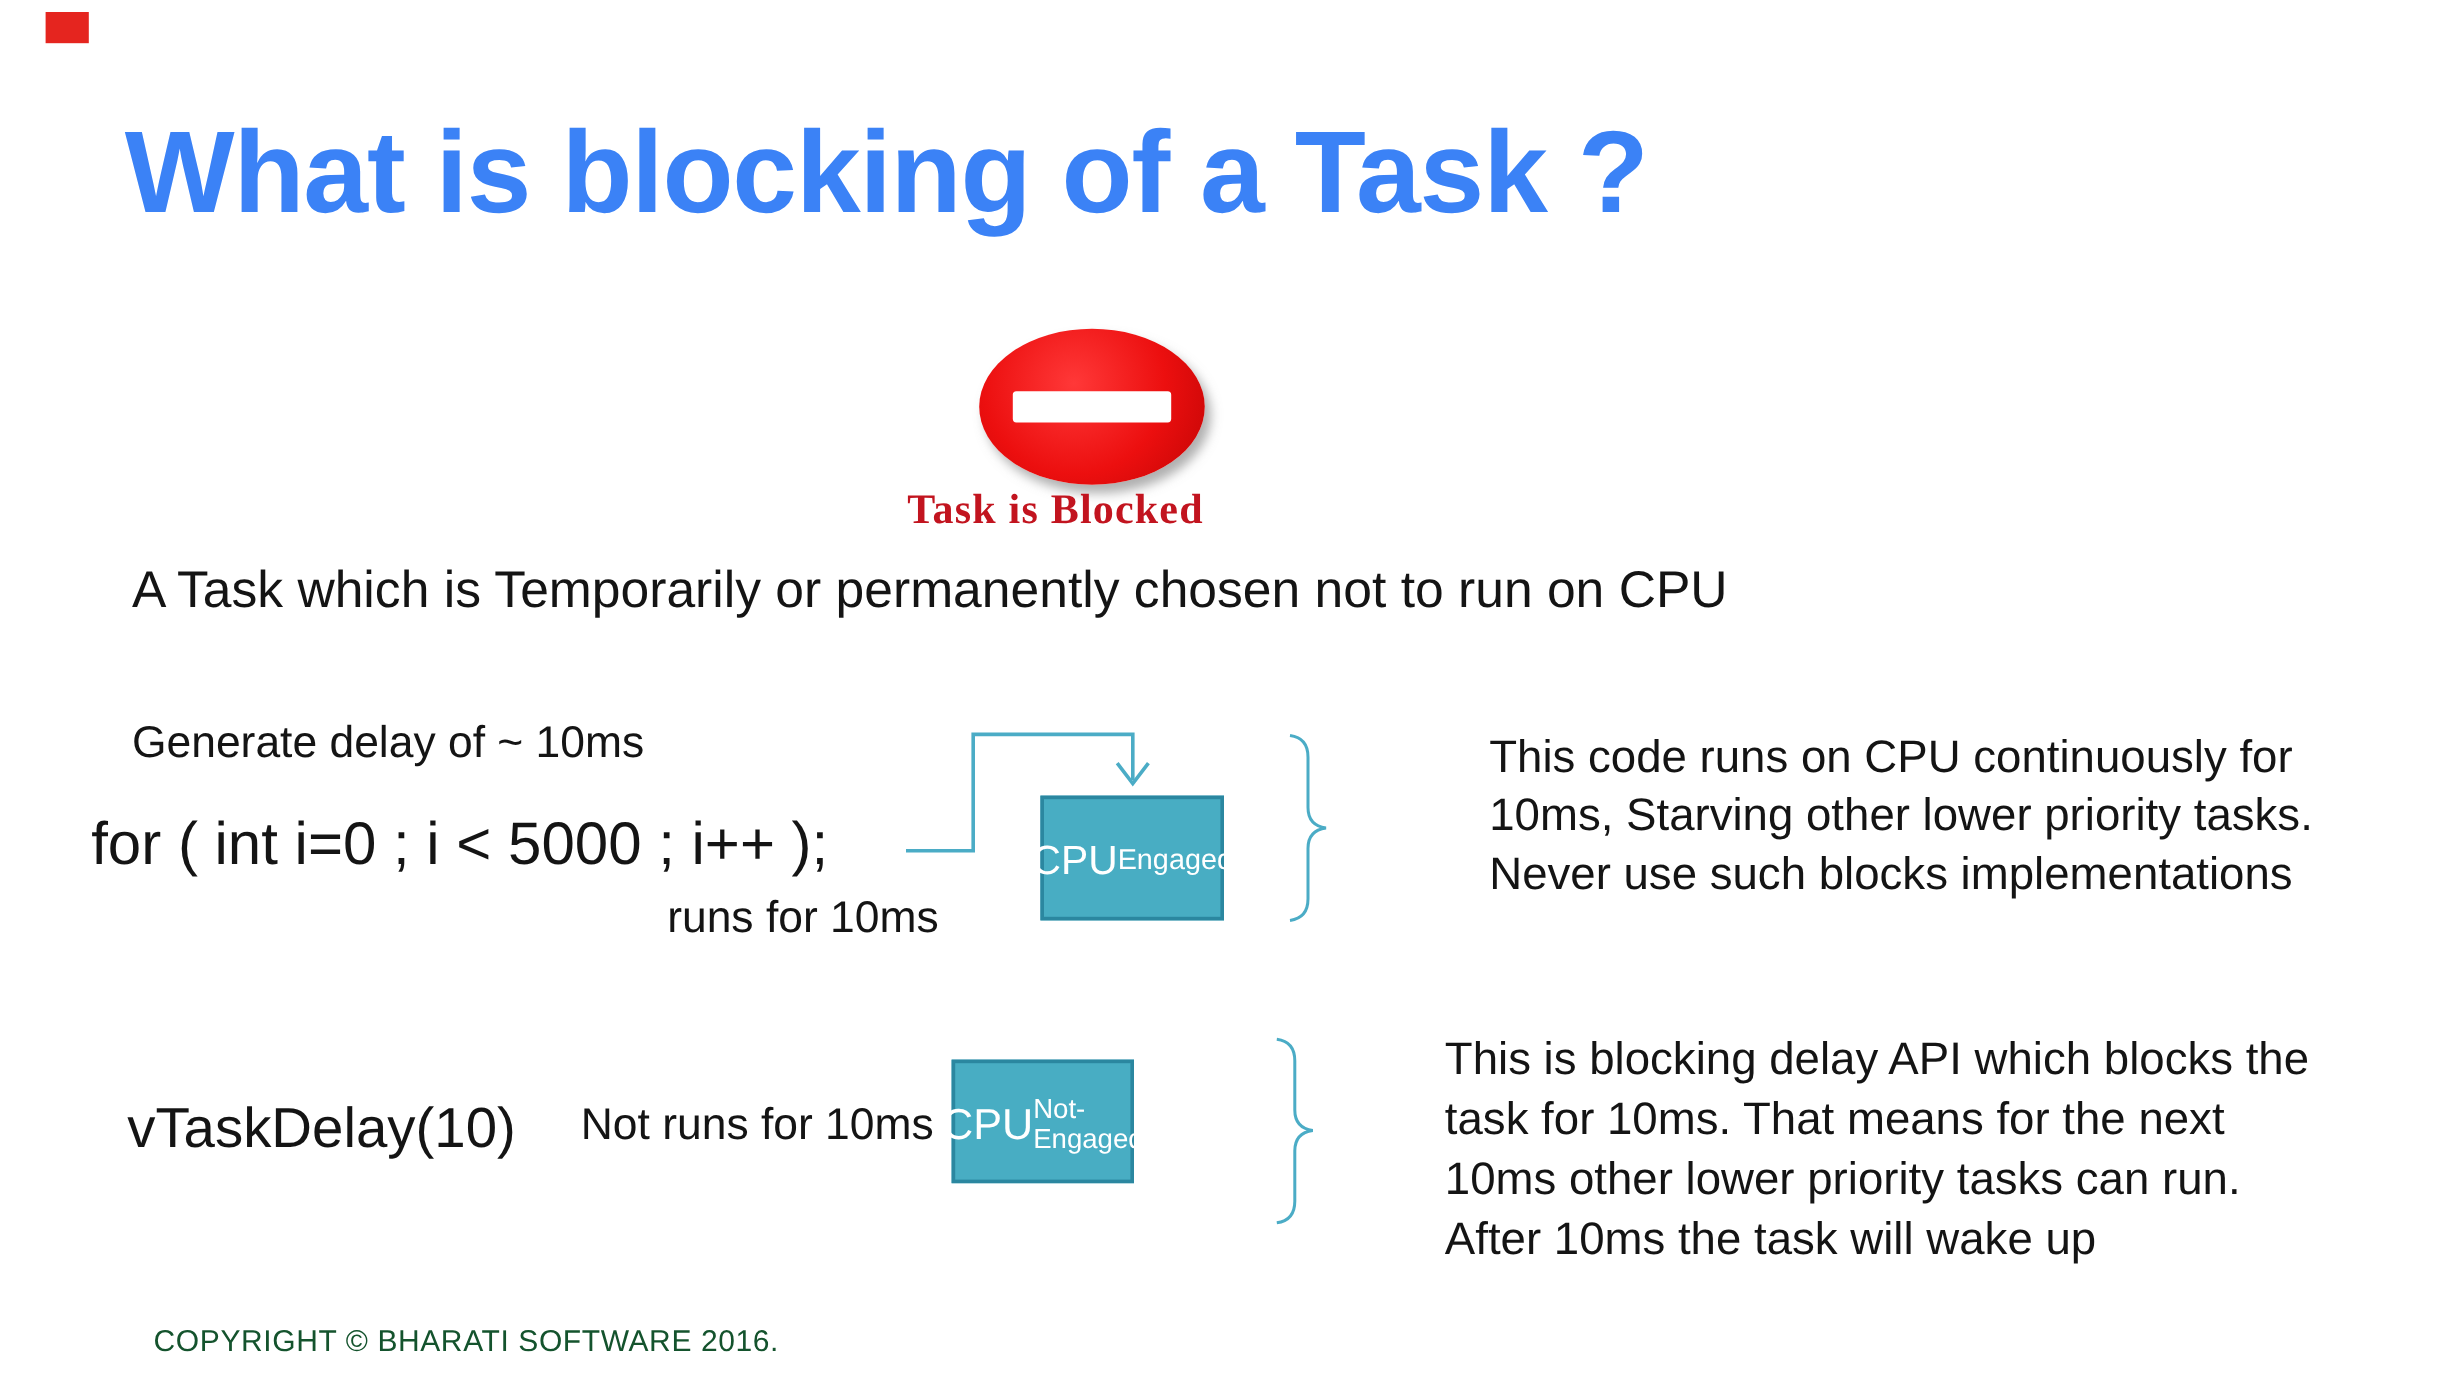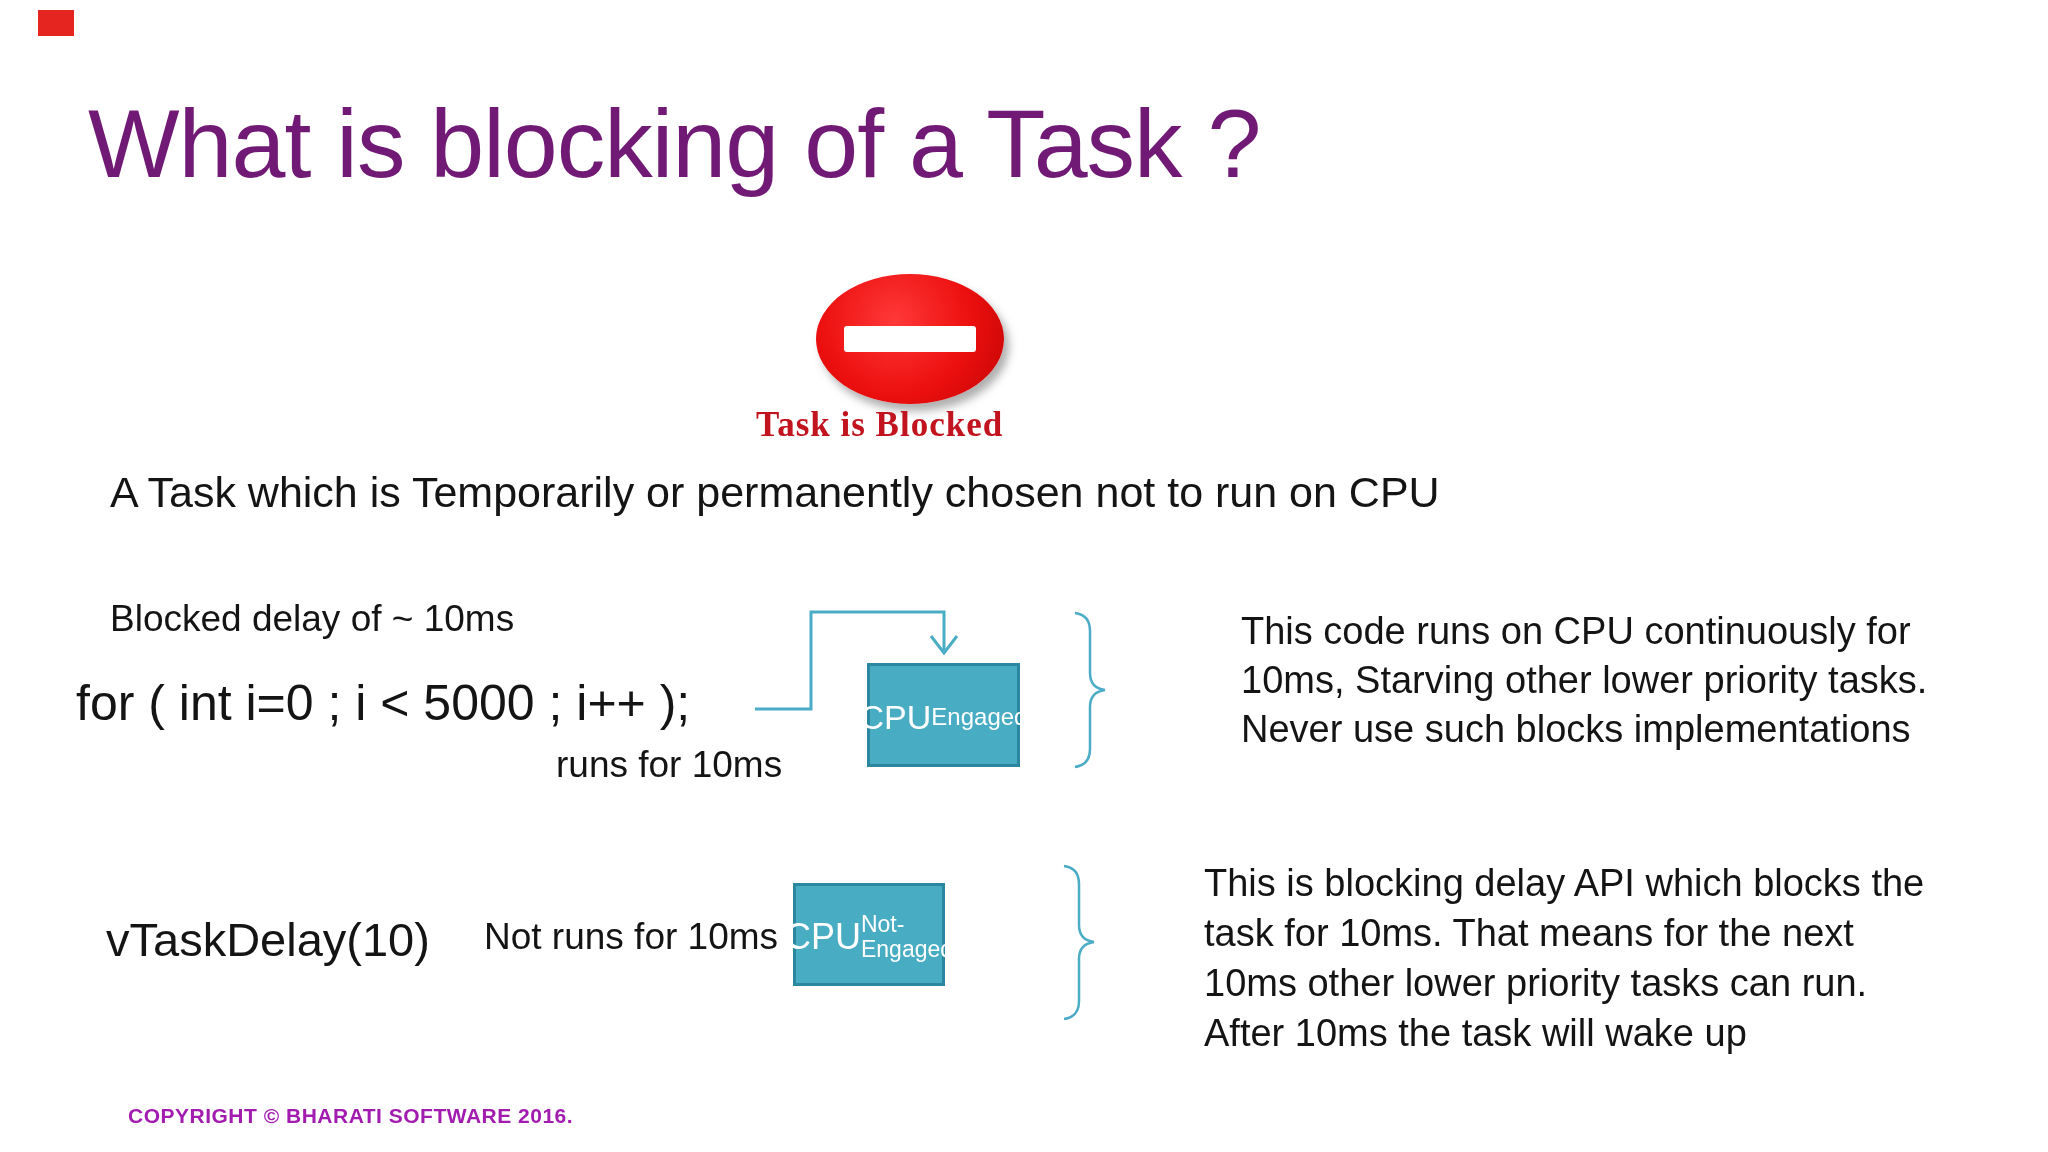--- a/index.html
+++ b/index.html
@@ -7,22 +7,22 @@
     width:2048px;height:1152px;position:relative;background:#ffffff;overflow:hidden;
     font-family:"Liberation Sans","DejaVu Sans",sans-serif;color:#141414;
   }
   .abs{position:absolute;}
 
   
   #corner-rect{left:38px;top:10px;width:36px;height:26px;background:#e5251f;}
 
   
   #title{
-    left:88px;top:88px;width:1500px;
-    font-size:97px;font-weight:400;letter-spacing:-1px;color:#701a75;white-space:nowrap;
+    left:104px;top:88px;width:1500px;
+    font-size:97px;font-weight:700;letter-spacing:-1px;color:#3b82f6;white-space:nowrap;
   }
 
   
   #sign-ellipse{
     left:816px;top:274px;width:188px;height:130px;border-radius:50%;
     background:radial-gradient(circle at 42% 35%, #ff3838 0%, #ec0f0f 55%, #c00404 100%);
     box-shadow:5px 7px 9px rgba(110,110,110,0.55);
   }
   #sign-bar{
     position:absolute;left:28px;top:52px;width:132px;height:26px;background:#ffffff;border-radius:3px;
@@ -55,39 +55,39 @@
 
   .para{font-size:38px;line-height:49px;}
   #para-1{left:1241px;top:607px;width:740px;}
   #para-2{left:1204px;top:858px;width:760px;line-height:50px;}
 
   
   #vtask-code{left:106px;top:912px;font-size:47px;white-space:nowrap;}
   #notruns-note{left:484px;top:916px;font-size:37px;white-space:nowrap;}
 
   
-  #copyright{left:128px;top:1104px;font-size:21px;color:#a21caf;letter-spacing:0.5px;white-space:nowrap;font-weight:bold;}
+  #copyright{left:128px;top:1104px;font-size:25px;color:#14532d;letter-spacing:0.5px;white-space:nowrap;}
 
   #connector-layer{left:0;top:0;width:2048px;height:1152px;pointer-events:none;}
 </style>
 </head>
 <body>
 
 <div class="abs" id="corner-rect"></div>
 
 <h1 class="abs" id="title" style="margin:0;">What is blocking of a Task ?</h1>
 
 <div class="abs" id="sign-ellipse">
   <div id="sign-bar"></div>
 </div>
 <div class="abs" id="sign-label">Task is Blocked</div>
 
 <div class="abs" id="subtitle">A Task which is Temporarily or permanently chosen not to run on CPU</div>
 
-<div class="abs" id="gen-caption">Blocked delay of ~ 10ms</div>
+<div class="abs" id="gen-caption">Generate delay of ~ 10ms</div>
 <div class="abs" id="for-code">for ( int i=0 ; i &lt; 5000 ; i++ );</div>
 <div class="abs" id="runs-note">runs for 10ms</div>
 
 <svg class="abs" id="connector-layer" viewBox="0 0 2048 1152" xmlns="http://www.w3.org/2000/svg">
   <g fill="none" stroke="#4bacc6" stroke-width="3">
     <polyline points="755,709 811,709 811,612 944,612 944,650"></polyline>
     <polyline points="931,636 944,653 957,636"></polyline>
   </g>
   <path d="M 1075 613 Q 1090 615 1090 631 L 1090 673 Q 1090 688 1105 690 Q 1090 692 1090 707 L 1090 749 Q 1090 765 1075 767" fill="none" stroke="#4bacc6" stroke-width="2.5"></path>
   <path d="M 1064 866 Q 1079 868 1079 884 L 1079 925 Q 1079 940 1094 942 Q 1079 944 1079 959 L 1079 1001 Q 1079 1017 1064 1019" fill="none" stroke="#4bacc6" stroke-width="2.5"></path>

